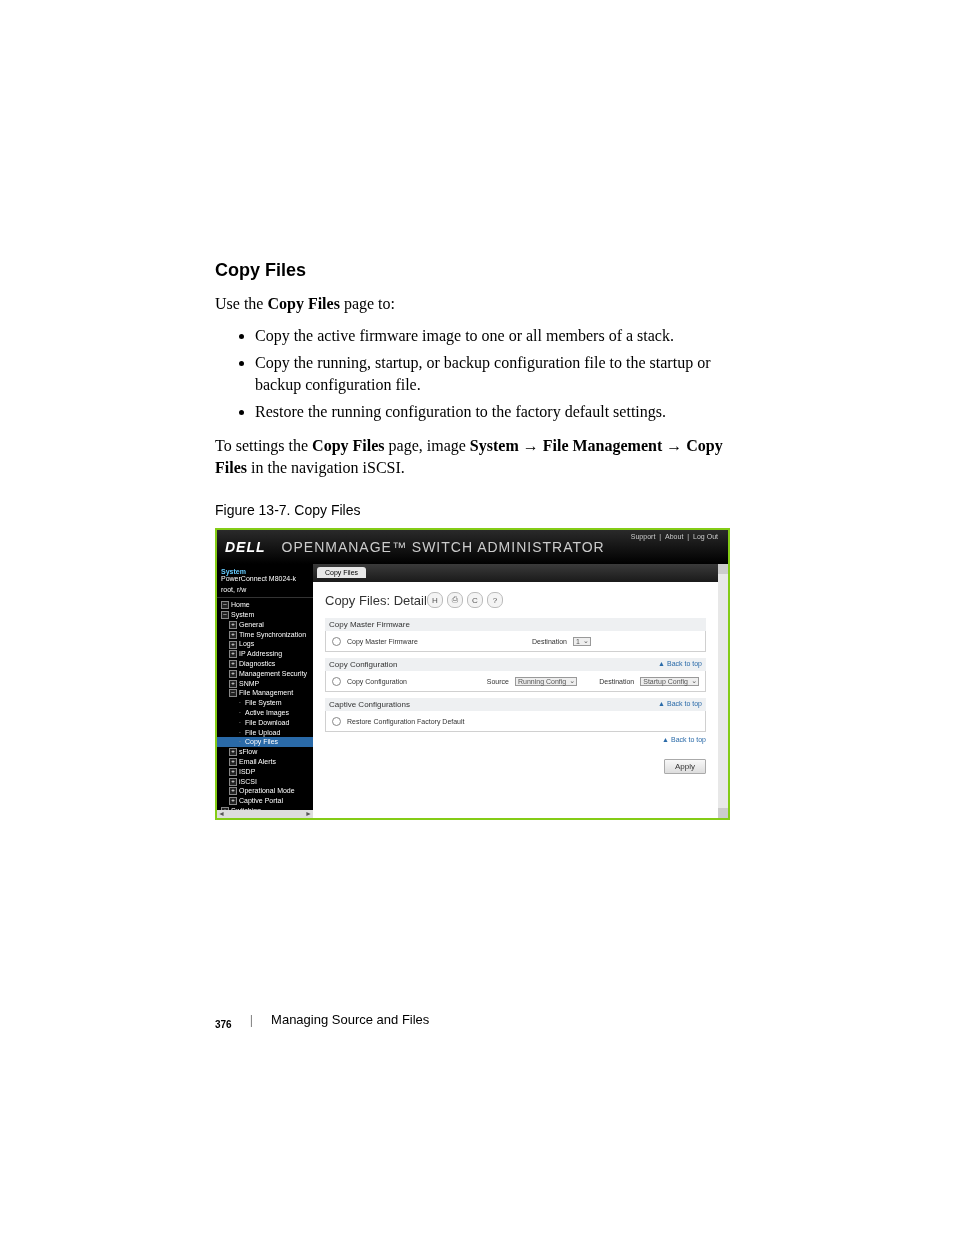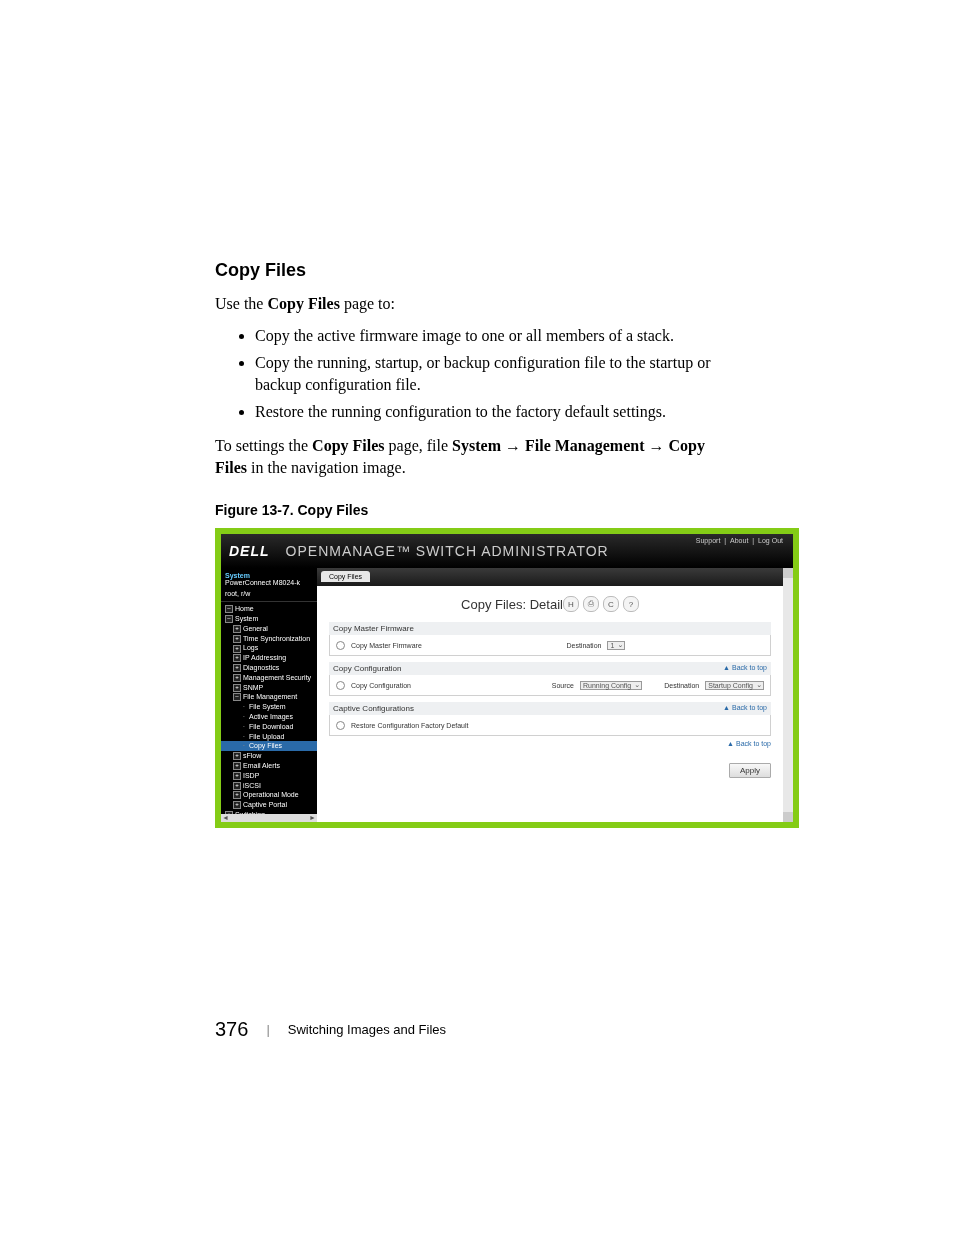--- a/index.html
+++ b/index.html
@@ -27,28 +27,28 @@
   }
   ul.bullets {
     margin: 0 0 8px 0;
     padding-left: 40px;
     font-size: 16px;
     line-height: 1.35;
   }
   ul.bullets li { margin-bottom: 6px; }
   .fig-caption {
     font-family: Arial, Helvetica, sans-serif;
-    font-weight: bold;
+    font-weight: normal;
     font-size: 14px;
     margin: 24px 0 10px 0;
   }
   
   .screenshot {
-    width: 584px;
-    border: 6px solid #84cc16;
+    width: 515px;
+    border: 2px solid #84cc16;
     font-family: Arial, Helvetica, sans-serif;
     font-size: 8px;
     color: #ddd;
     box-sizing: border-box;
     background: #fff;
   }
   .ss-top {
     background: linear-gradient(#2a2a2a,#000);
     height: 34px;
     position: relative;
@@ -185,21 +185,21 @@
     border-radius: 3px 3px 0 0;
   }
   .ss-content {
     padding: 10px 12px;
   }
   .ss-page-title {
     font-size: 13px;
     color: #333;
     margin-bottom: 10px;
     display:flex;
-    justify-content: center;
+    justify-content: flex-start;
     align-items: center;
   }
   .ss-icons { display:flex; gap:4px; }
   .ss-ic {
     width:14px; height:14px;
     border:1px solid #bbb;
     border-radius: 7px;
     background:#f4f4f4;
     font-size:8px;
     display:flex; align-items:center; justify-content:center;
@@ -259,42 +259,42 @@
   .spacer { flex:1; }
   
   .footer {
     margin-top: 190px;
     font-family: Arial, Helvetica, sans-serif;
     font-size: 13px;
     display:flex;
     align-items:center;
     gap: 18px;
   }
-  .footer .pn { font-weight: normal; font-size: 20px; }
+  .footer .pn { font-weight: bold; font-size: 10px; margin-top: 9px; }
   .footer .sep { color:#888; }
 </style>
 </head>
 <body>
 
 <div class="page">
 
   <h2 class="section-heading">Copy Files</h2>
 
   <p class="body">
     <span>Use the </span><b>Copy Files</b><span> page to:</span>
   </p>
 
   <ul class="bullets">
     <li>Copy the active firmware image to one or all members of a stack.</li>
     <li>Copy the running, startup, or backup configuration file to the startup or backup configuration file.</li>
     <li>Restore the running configuration to the factory default settings.</li>
   </ul>
 
   <p class="body">
-    <span>To settings the </span><b>Copy Files</b><span> page, file </span><b>System</b><span> → </span><b>File Management</b><span> → </span><b>Copy Files</b><span> in the navigation image.</span>
+    <span>To settings the </span><b>Copy Files</b><span> page, image </span><b>System</b><span> → </span><b>File Management</b><span> → </span><b>Copy Files</b><span> in the navigation iSCSI.</span>
   </p>
 
   <div class="fig-caption">Figure 13-7.    Copy Files</div>
 
   <div class="screenshot">
     <div class="ss-top">
       <span class="dell-logo">DELL</span>
       <span class="ss-title">OPENMANAGE™ SWITCH ADMINISTRATOR</span>
       <div class="ss-links">
         <span>Support</span> |
@@ -393,16 +393,16 @@
         </div>
       </div>
 
       <div class="ss-vscroll"></div>
     </div>
   </div>
 
   <div class="footer">
     <span class="pn">376</span>
     <span class="sep">|</span>
-    <span>Switching Images and Files</span>
+    <span>Managing Source and Files</span>
   </div>
 
 </div>
 
 </body></html>

